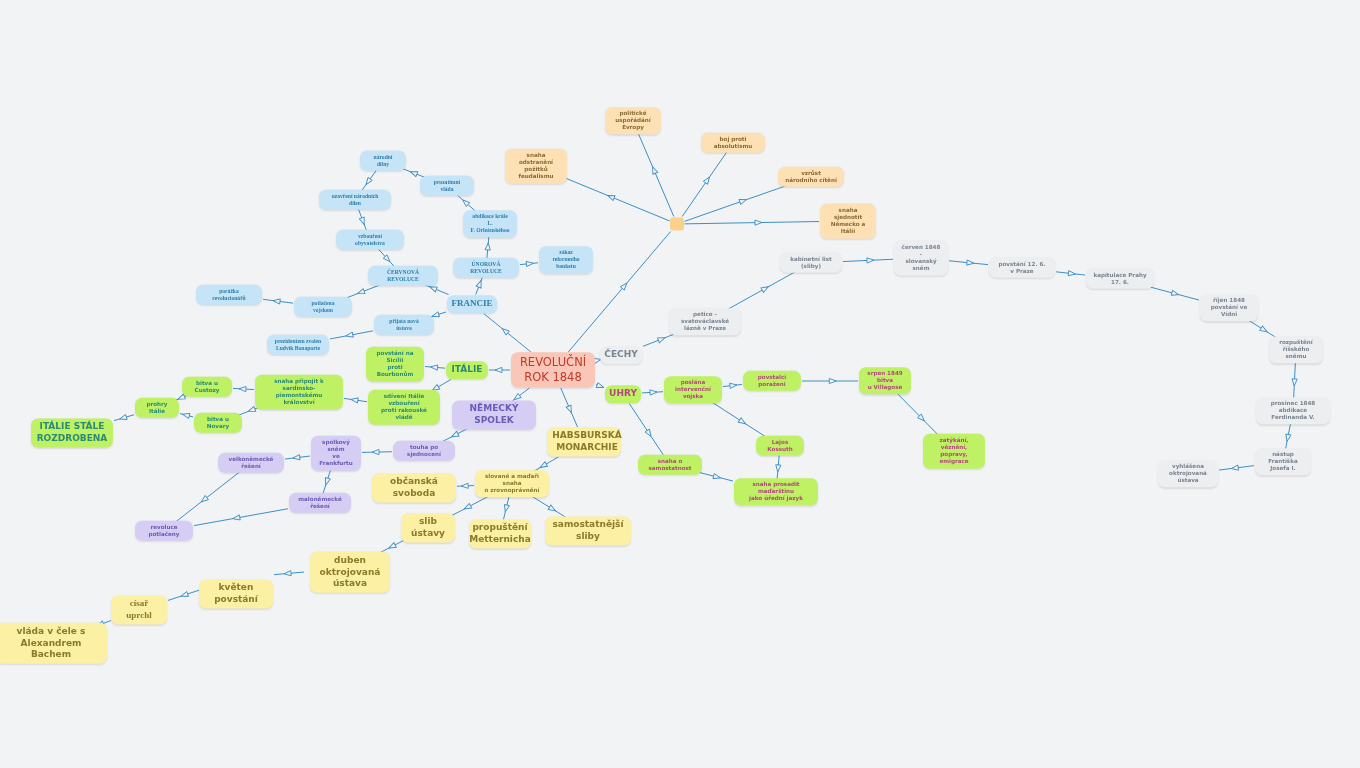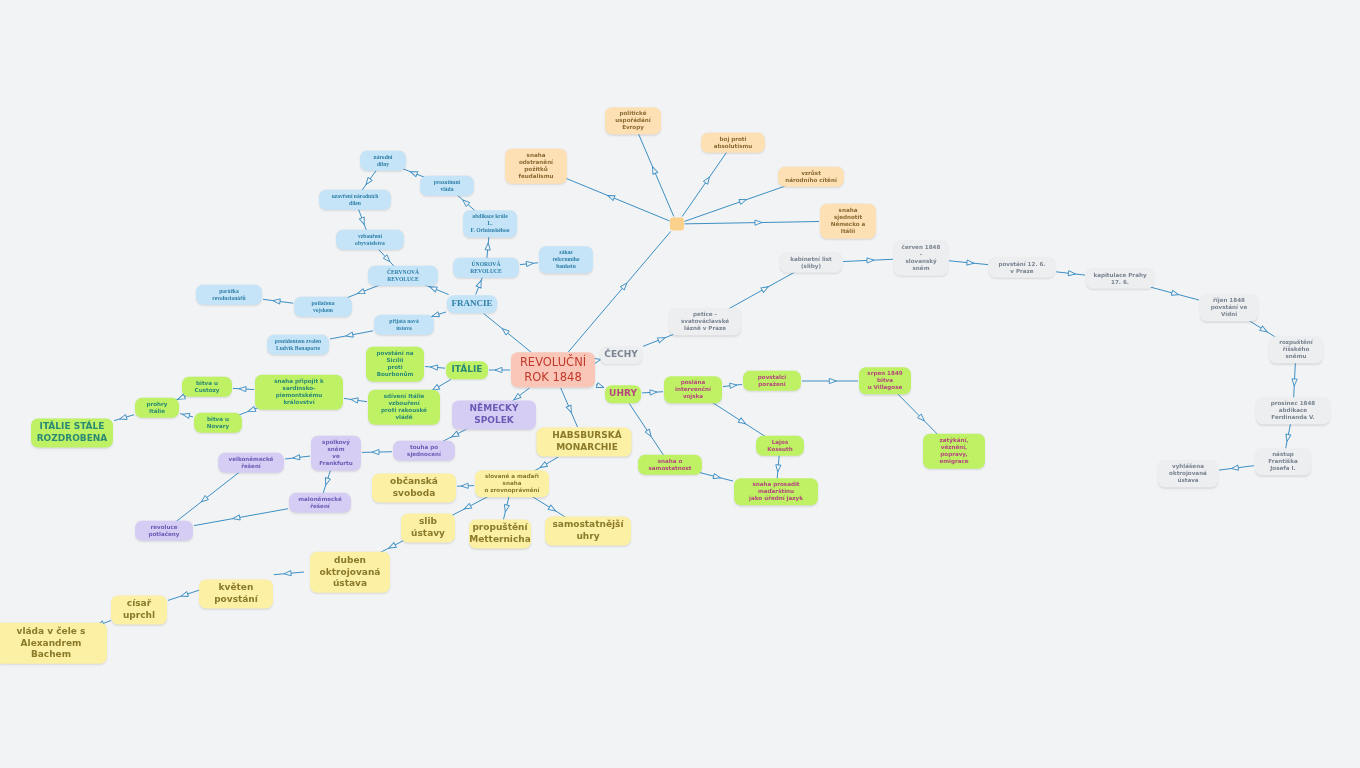--- a/index.html
+++ b/index.html
@@ -361,33 +361,33 @@
       <div class="node c-green sz-xs" style="left: 157px; top: 408px; width: 44px; min-height: 12px;">prohry Itálie</div>
       <div class="node c-green sz-md" style="left: 72px; top: 433px; width: 82px; min-height: 28px;">ITÁLIE STÁLE
 ROZDROBENA</div>
       <div class="node c-purple sz-md" style="left: 494px; top: 415px; width: 84px; min-height: 17px;">NĚMECKÝ SPOLEK</div>
       <div class="node c-purple sz-xs" style="left: 424px; top: 451px; width: 62px; min-height: 12px;">touha po sjednocení</div>
       <div class="node c-purple sz-xs" style="left: 336px; top: 453px; width: 50px; min-height: 20px;">spolkový sněm
 ve Frankfurtu</div>
       <div class="node c-purple sz-xs" style="left: 251px; top: 463px; width: 66px; min-height: 12px;">velkoněmecké řešení</div>
       <div class="node c-purple sz-xs" style="left: 320px; top: 503px; width: 62px; min-height: 12px;">maloněmecké řešení</div>
       <div class="node c-purple sz-xs" style="left: 164px; top: 531px; width: 58px; min-height: 12px;">revoluce potlačeny</div>
-      <div class="node c-yellow sz-md" style="left: 584px; top: 442px; width: 95px; min-height: 28px; padding-left: 13px;">HABSBURSKÁ
+      <div class="node c-yellow sz-md" style="left: 584px; top: 442px; width: 74px; min-height: 28px; padding-left: 13px;">HABSBURSKÁ
 MONARCHIE</div>
       <div class="node c-yellow sz-xs" style="left: 512px; top: 484px; width: 74px; min-height: 20px;">slované a maďaři snaha
 o zrovnoprávnění</div>
       <div class="node c-yellow sz-md" style="left: 414px; top: 488px; width: 84px; min-height: 19px;">občanská svoboda</div>
       <div class="node c-yellow sz-md" style="left: 428px; top: 528px; width: 54px; min-height: 19px;">slib ústavy</div>
       <div class="node c-yellow sz-md" style="left: 500px; top: 534px; width: 62px; min-height: 27px;">propuštění
 Metternicha</div>
-      <div class="node c-yellow sz-md" style="left: 588px; top: 531px; width: 86px; min-height: 19px;">samostatnější uhry</div>
+      <div class="node c-yellow sz-md" style="left: 588px; top: 531px; width: 86px; min-height: 19px;">samostatnější sliby</div>
       <div class="node c-yellow sz-md" style="left: 350px; top: 572px; width: 80px; min-height: 28px; text-align: center;">duben oktrojovaná
 ústava</div>
       <div class="node c-yellow sz-md" style="left: 236px; top: 578px; width: 74px; min-height: 19px; margin-top: 16px;">květen povstání</div>
-      <div class="node c-yellow sz-md" style="left: 139px; top: 610px; width: 56px; min-height: 19px;">císař uprchl</div>
+      <div class="node c-yellow sz-md" style="left: 139px; top: 610px; width: 56px; min-height: 19px; font-family: Liberation Serif, serif;">císař uprchl</div>
       <div class="node c-yellow sz-md" style="left: 51px; top: 643px; width: 112px; min-height: 28px;">vláda v čele s
 Alexandrem Bachem</div>
       <div class="node c-pink sz-md" style="left: 623px; top: 394px; width: 36px; min-height: 17px;">UHRY</div>
       <div class="node c-pink sz-xs" style="left: 693px; top: 390px; width: 58px; min-height: 20px;">poslána
 intervenční vojska</div>
       <div class="node c-pink sz-xs" style="left: 772px; top: 381px; width: 58px; min-height: 12px;">povstalci poraženi</div>
       <div class="node c-pink sz-xs" style="left: 885px; top: 381px; width: 52px; min-height: 20px;">srpen 1849 bitva
 u Villagose</div>
       <div class="node c-pink sz-xs" style="left: 954px; top: 451px; width: 62px; min-height: 20px;">zatýkání, věznění,
 popravy, emigrace</div>

